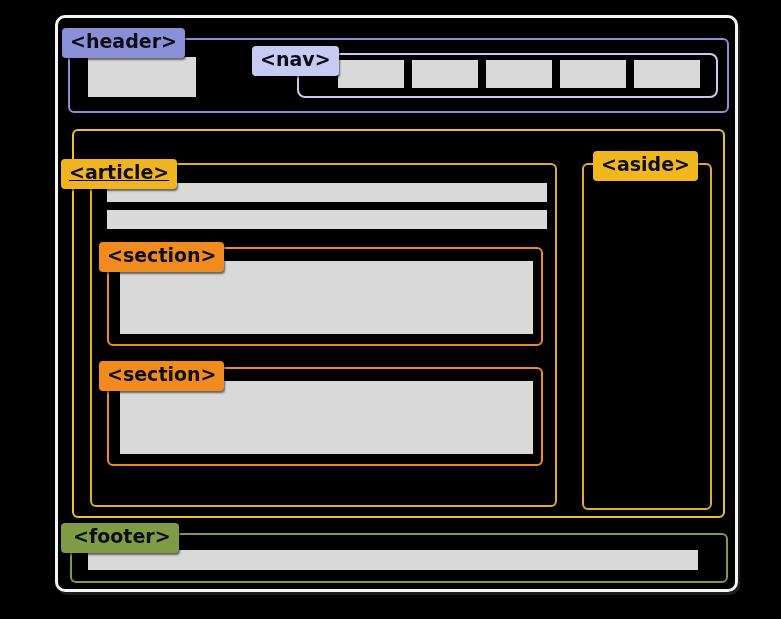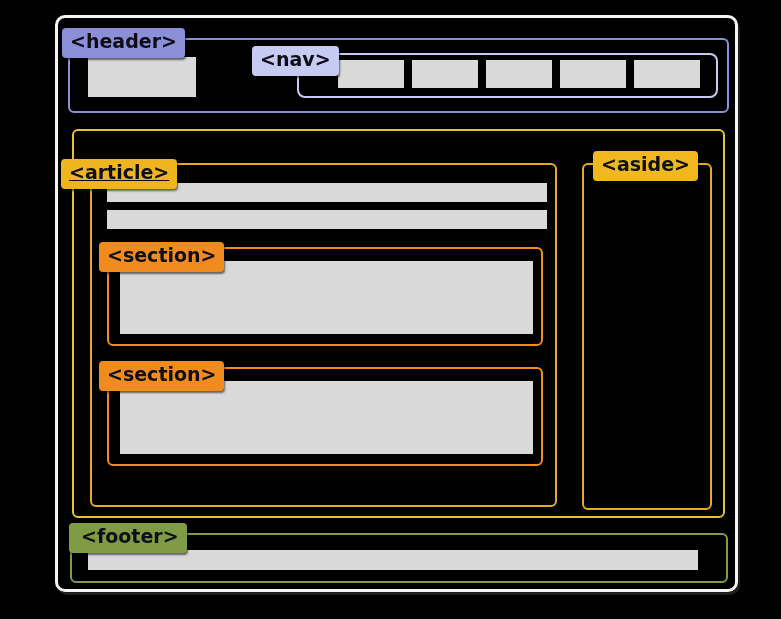--- a/index.html
+++ b/index.html
@@ -61,21 +61,21 @@
     z-index: 5;
     box-shadow: 1px 2px 2px rgba(0,0,0,0.55);
   }
   .tag-header  { left: 62px;  top: 28px;  background: var(--c-header, #8a8fd8); }
   .tag-nav     { left: 252px; top: 46px;  background: var(--c-nav, #c7caf2); text-align: center; }
   .tag-main    { left: 62px;  top: 115px; background: var(--c-main, #f5d32b); }
   .tag-article { left: 61px;  top: 159px; background: var(--c-article, #efb41f); text-decoration: underline; }
   .tag-section1{ left: 99px;  top: 242px; background: var(--c-section, #f18b1e); }
   .tag-section2{ left: 99px;  top: 361px; background: var(--c-section, #f18b1e); }
   .tag-aside   { left: 569px; top: 151px; background: var(--c-aside, #f0b81e); margin-left: 24px; }
-  .tag-footer  { left: 69px;  top: 523px; background: var(--c-footer, #7f9c44); padding-left: 12px; }
+  .tag-footer  { left: 61px;  top: 523px; background: var(--c-footer, #7f9c44); padding-left: 12px; }
 </style>
 </head>
 <body>
 
 <div class="stage">
 
   <div class="abs frame"></div>
 
   <div class="abs box header-box"></div>
   <div class="abs ph logo-ph"></div>

